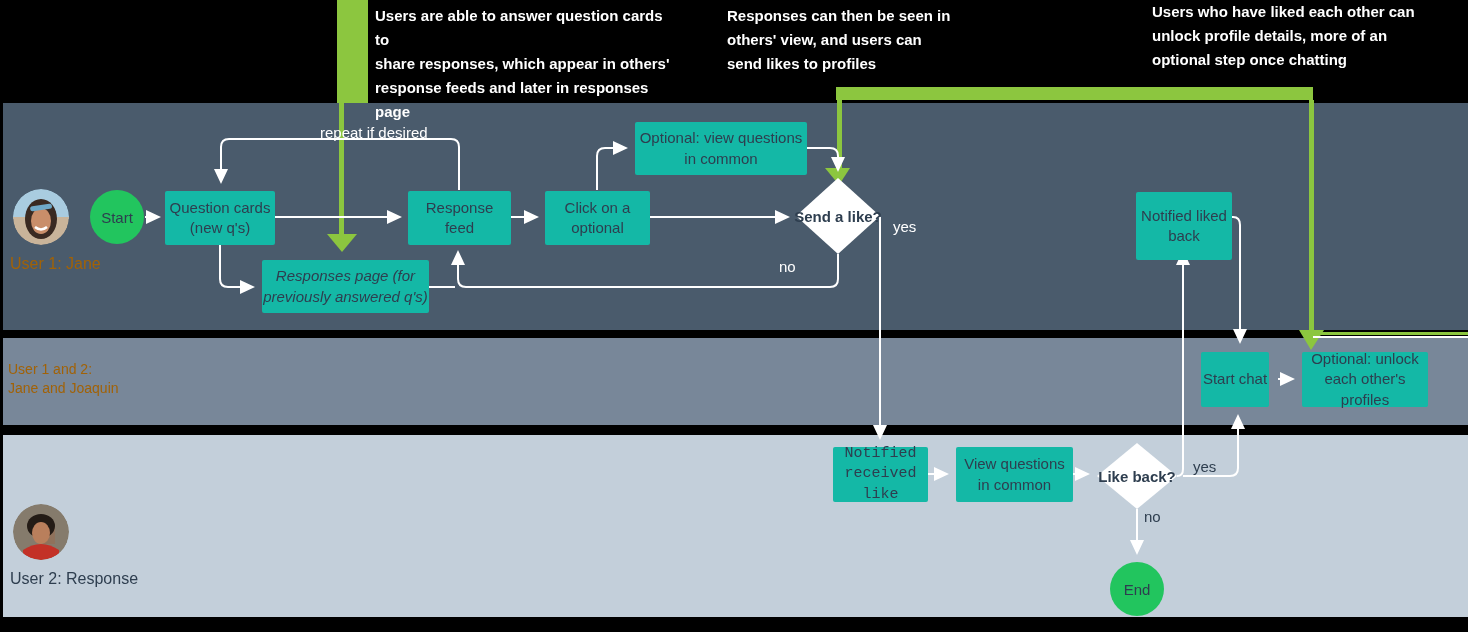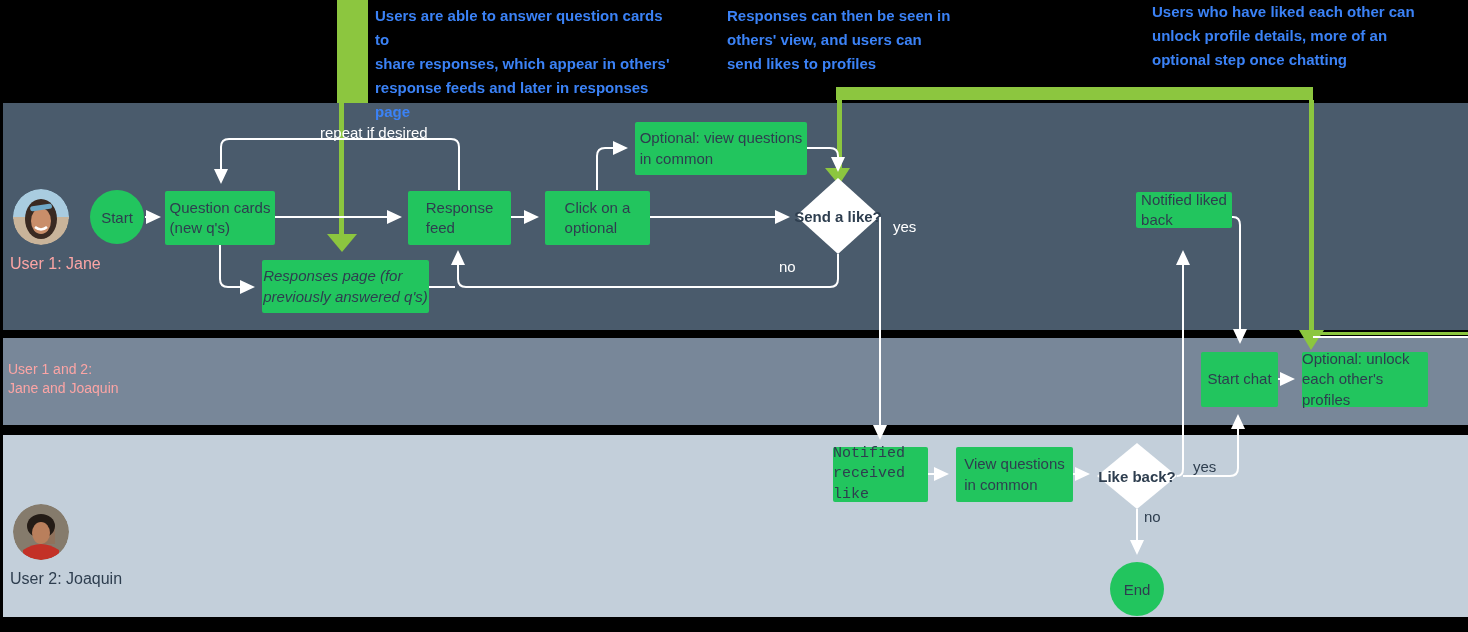--- a/index.html
+++ b/index.html
@@ -3,34 +3,34 @@
 <meta charset="utf-8">
 <style>
   html,body{margin:0;padding:0;background:#000;}
   .page{position:relative;width:1468px;height:632px;background:#000;overflow:hidden;
         font-family:"Liberation Sans",sans-serif;}
   .lane{position:absolute;left:3px;right:0;}
   .lane1{top:103px;height:227px;background:#4A5B6C;}
   .lane2{top:338px;height:87px;background:#788799;}
   .lane3{top:435px;height:182px;background:#C3CFDA;}
   .lane-label{position:absolute;font-size:16px;white-space:pre-line;line-height:19px;}
-  .lane-label.light{color:#fca5a5;}
+  .lane-label.light{color:#a16207;}
   .lane-label.dark{color:#2E3E4F;}
-  .node{position:absolute;background:#22c55e;color:#2E3E4F;border-radius:2px;
-        display:flex;align-items:center;justify-content:center;text-align:left;
+  .node{position:absolute;background:#14b8a6;color:#2E3E4F;border-radius:2px;
+        display:flex;align-items:center;justify-content:center;text-align:center;
         font-size:15px;line-height:1.35;white-space:pre-line;font-weight:500;}
   .circle-node{position:absolute;background:#22c55e;color:#2E3E4F;border-radius:50%;
         display:flex;align-items:center;justify-content:center;font-size:15px;font-weight:500;}
   .diamond-label{position:absolute;color:#2E3E4F;font-size:15px;font-weight:700;
         text-align:center;}
   .edge-label{position:absolute;font-size:15px;font-weight:500;}
   .edge-label.light{color:#fff;}
   .edge-label.dark{color:#2E3E4F;}
   .svg-overlay{position:absolute;left:0;top:0;pointer-events:none;}
-  .annotation{position:absolute;color:#3b82f6;font-size:15px;font-weight:700;
+  .annotation{position:absolute;color:#ffffff;font-size:15px;font-weight:700;
         line-height:24px;white-space:pre-line;}
   .avatar{position:absolute;width:56px;height:56px;border-radius:50%;overflow:hidden;}
 </style>
 </head>
 <body>
 
 <div class="page">
 
   <div class="lane lane1"></div>
   <div class="lane lane2"></div>
@@ -89,21 +89,21 @@
       <path d="M1137,509 V553" marker-end="url(#arw)"></path>
     </g>
 
     <polygon points="838,178 880,216 838,254 796,216" fill="#FFFFFF"></polygon>
     <polygon points="1137,443 1177,476 1137,509 1097,476" fill="#FFFFFF"></polygon>
   </svg>
 
   <div class="lane-label light" style="left:10px;top:254px;">User 1: Jane</div>
   <div class="lane-label light" style="left:8px;top:360px;font-size:14px;">User 1 and 2:
 Jane and Joaquin</div>
-  <div class="lane-label dark" style="left:10px;top:569px;">User 2: Joaquin</div>
+  <div class="lane-label dark" style="left:10px;top:569px;">User 2: Response</div>
 
   <div class="avatar" style="left:13px;top:189px;">
     <svg width="56" height="56" viewBox="0 0 56 56">
       <defs>
           <clipPath id="cJ">
             <circle cx="28" cy="28" r="28"></circle>
           </clipPath>
         </defs>
       <g clip-path="url(#cJ)">
         <rect width="56" height="30" fill="#A9CCE0"></rect>
@@ -134,25 +134,25 @@
 
   <div class="circle-node" style="left:90px;top:190px;width:54px;height:54px;">Start</div>
   <div class="node" style="left:408px;top:191px;width:103px;height:54px;">Response
 feed</div>
   <div class="node" style="left:165px;top:191px;width:110px;height:54px;">Question cards
 (new q's)</div>
   <div class="node" style="left:545px;top:191px;width:105px;height:54px;">Click on a
 optional</div>
   <div class="node" style="left:635px;top:122px;width:172px;height:53px;">Optional: view questions
 in common</div>
-  <div class="node" style="left:1136px;top:192px;width:96px;height:36px;">Notified liked
+  <div class="node" style="left:1136px;top:192px;width:96px;height:68px;">Notified liked
 back</div>
   <div class="node" style="left:262px;top:260px;width:167px;height:53px;font-style:italic;">Responses page (for
 previously answered q's)</div>
-  <div class="node" style="left:1201px;top:352px;width:77px;height:55px;">Start chat</div>
+  <div class="node" style="left:1201px;top:352px;width:68px;height:55px;">Start chat</div>
   <div class="node" style="left:1302px;top:352px;width:126px;height:55px;">Optional: unlock
 each other's profiles</div>
   <div class="node" style="left:833px;top:447px;width:95px;height:55px;font-family:Liberation Mono, monospace;">Notified
 received like</div>
   <div class="node" style="left:956px;top:447px;width:117px;height:55px;">View questions
 in common</div>
   <div class="circle-node" style="left:1110px;top:562px;width:54px;height:54px;">End</div>
 
   <div class="diamond-label" style="left:788px;top:208px;width:100px;">Send a like?</div>
   <div class="diamond-label" style="left:1092px;top:468px;width:90px;">Like back?</div>

